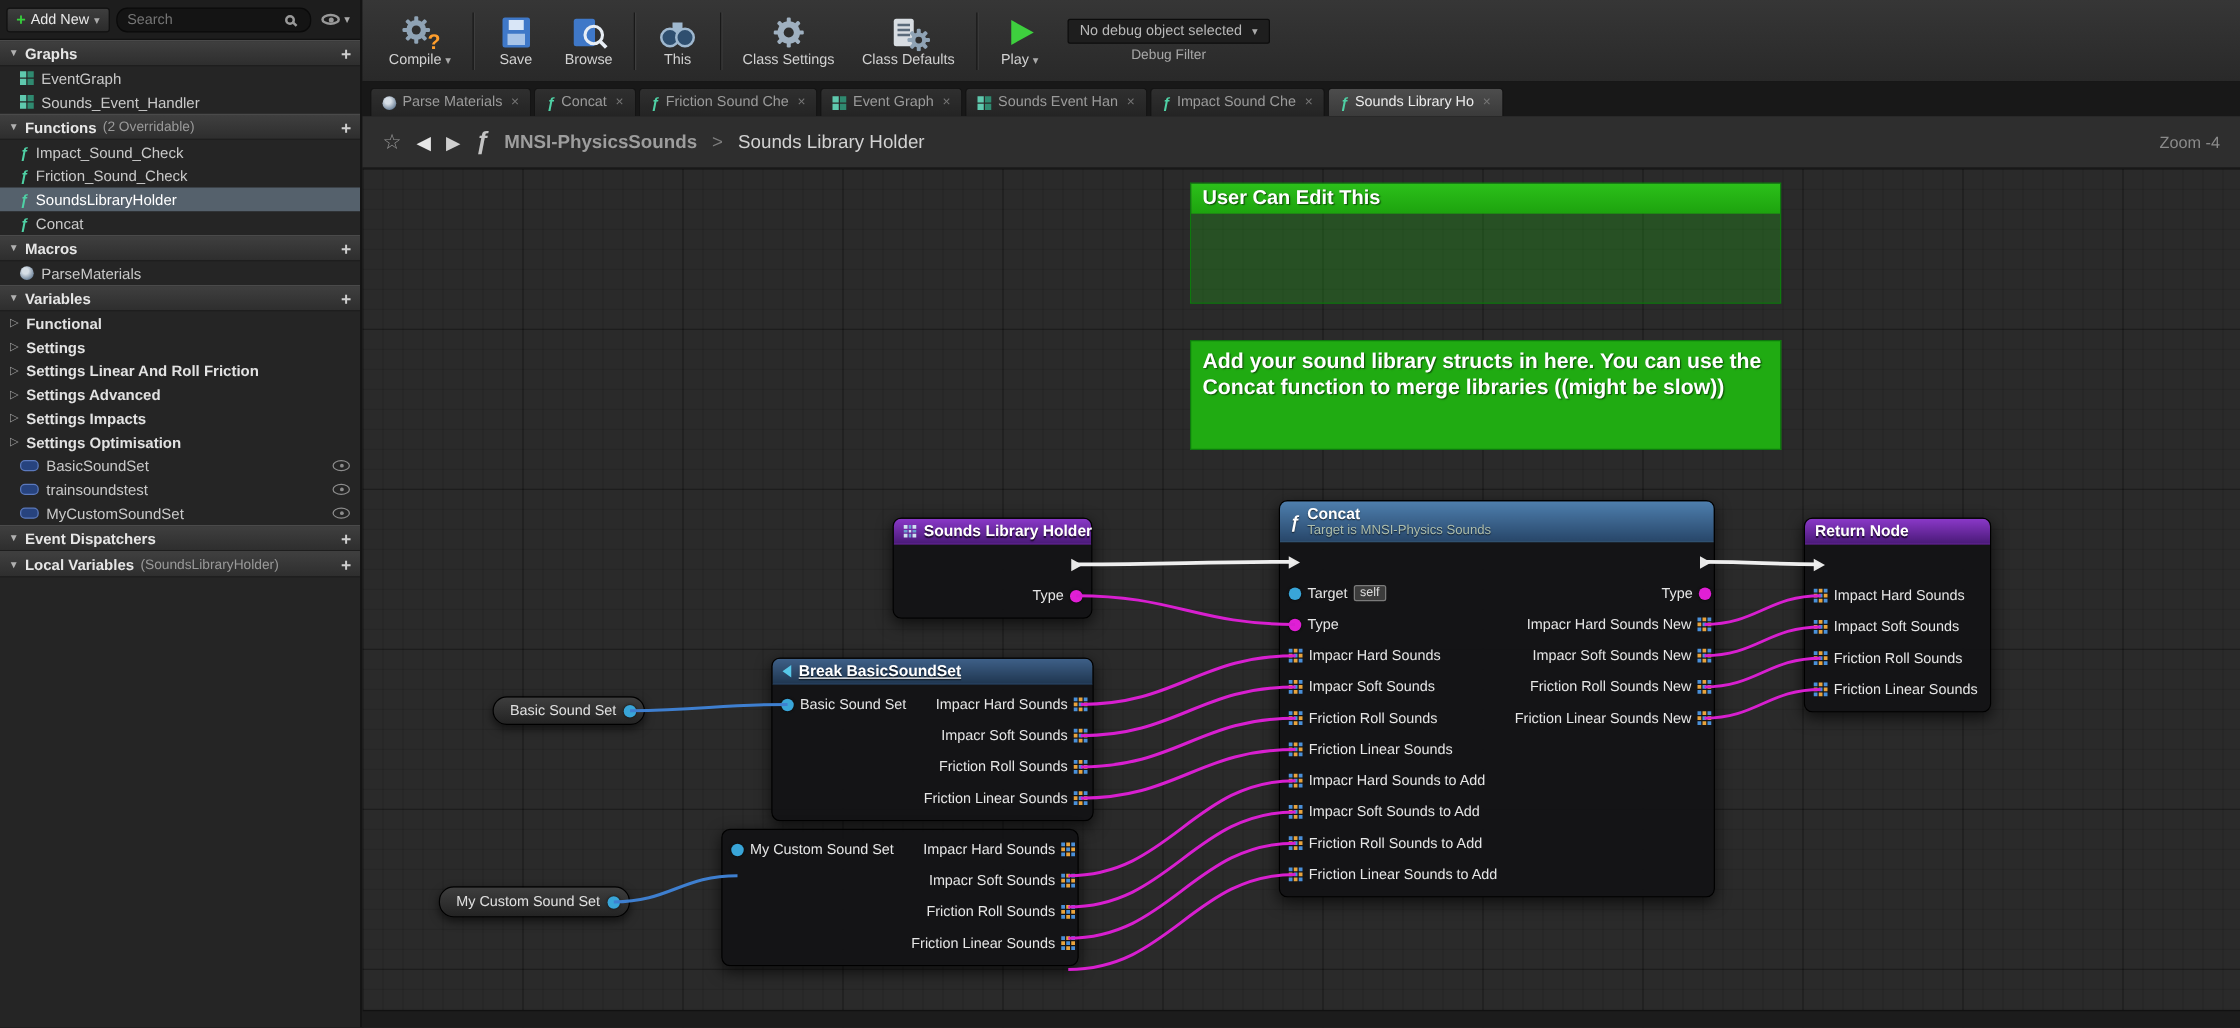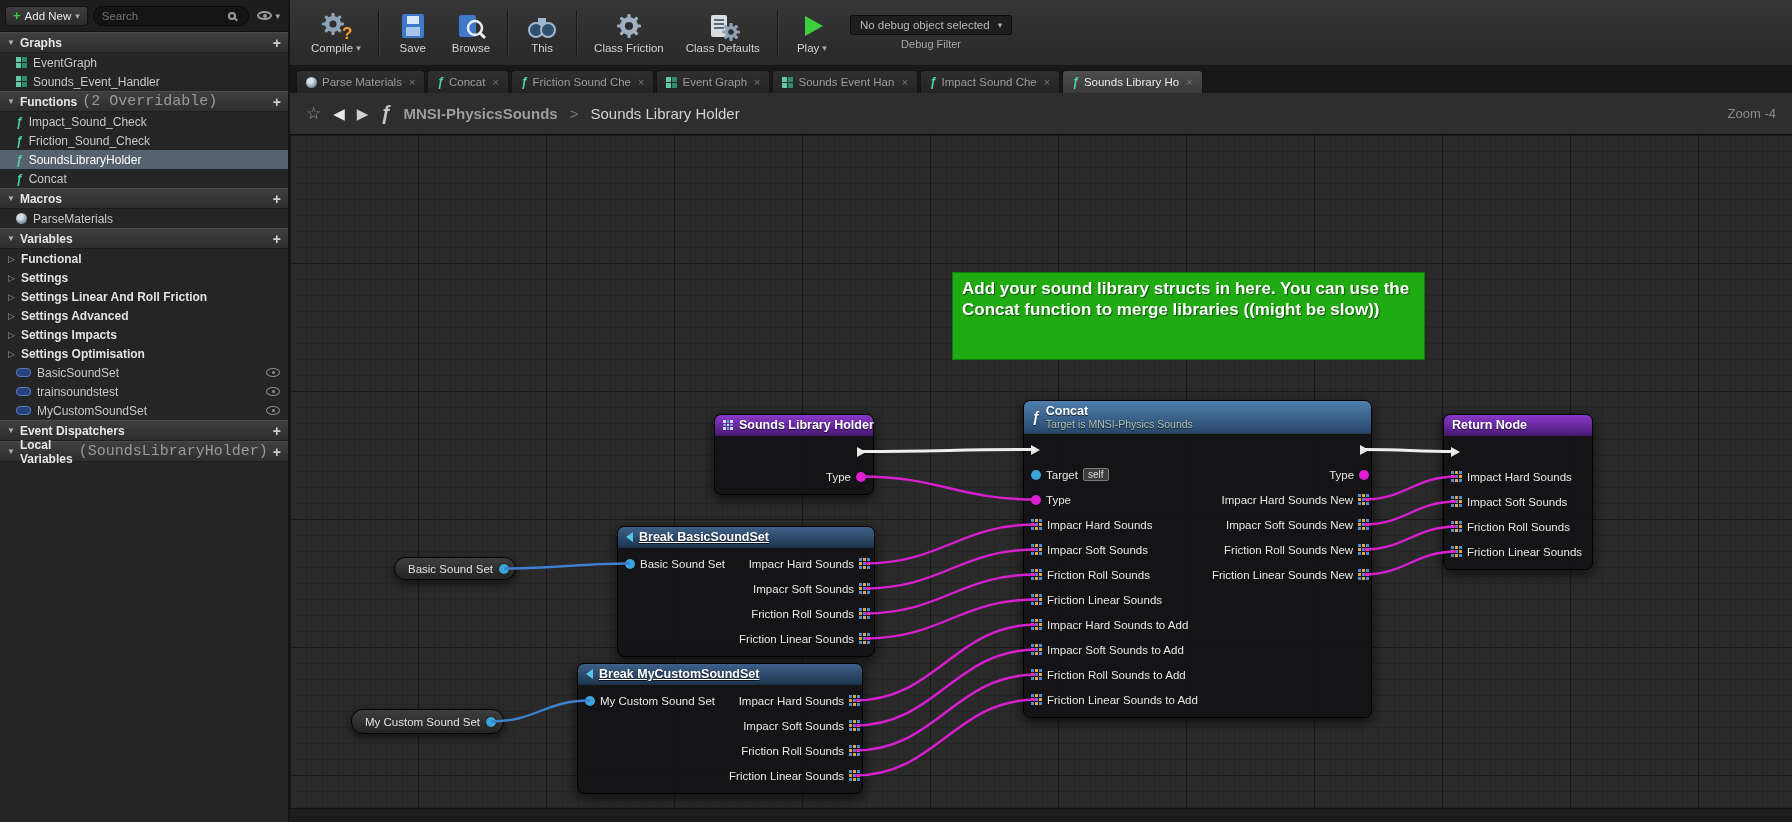--- a/index.html
+++ b/index.html
@@ -19,21 +19,21 @@
     padding:3px 22px 3px 8px; border-radius:9px; outline:none; }
   .mag-icon { position:absolute; right:13px; top:6px; width:8px; height:8px; border:2px solid #999; border-radius:50%; }
   .mag-icon::after { content:''; position:absolute; width:5px; height:2px; background:#999; transform:rotate(45deg); right:-4px; bottom:-2px; }
   .eye-wrap { display:flex; align-items:center; gap:3px; padding:0 3px; cursor:pointer; }
   .eye-icon { width:15px; height:9px; border:2px solid #999; border-radius:50%; position:relative; }
   .eye-icon::after { content:''; position:absolute; left:50%; top:50%; width:4px; height:4px; margin:-2px; background:#999; border-radius:50%; }
   .sb-body { flex:1; overflow:hidden; }
   .sb-head { height:21px; background:linear-gradient(#3f3f3f,#2e2e2e); border-top:1px solid #4a4a4a; border-bottom:1px solid #1e1e1e;
     display:flex; align-items:center; gap:5px; padding:0 7px; color:#e6e6e6; font-size:12px; font-weight:bold; }
   .sb-arrow { font-size:8px; color:#b0b0b0; }
-  .sb-head-suffix { font-weight:normal; font-size:15px; color:#9a9a9a;font-family:Liberation Mono, monospace; }
+  .sb-head-suffix { font-weight:normal; font-size:11px; color:#9a9a9a; }
   .sb-add { margin-left:auto; color:#cfcfcf; font-weight:bold; font-size:14px; cursor:pointer; line-height:12px; }
   .sb-item { height:19px; display:flex; align-items:center; gap:6px; padding:0 8px 0 16px; color:#c9c9c9; font-size:12px; cursor:pointer; white-space:nowrap; }
   .sb-item.selected { background:#55616c; color:#fff; }
   .sb-item.cat { color:#e2e2e2; font-weight:bold; padding-left:8px; }
   .cat-arrow { color:#9a9a9a; font-size:9px; font-weight:normal; }
   .fn-ico { color:#4fd1a5; font-style:italic; font-weight:bold; font-size:12px; }
   .macro-ico { width:11px; height:11px; border-radius:50%; background:radial-gradient(circle at 40% 35%, #d6dee6 25%, #6d8299 75%); flex:none; }
   .var-ico { width:15px; height:9px; border-radius:4px; background:#27437e; border:1px solid #5b79bd; flex:none; }
   .sb-eye { width:14px; height:9px; border:1.5px solid #8d8d8d; border-radius:50%; margin-left:auto; position:relative; flex:none; }
   .sb-eye::after { content:''; position:absolute; left:50%; top:50%; width:3px; height:3px; margin:-1.5px; background:#8d8d8d; border-radius:50%; }
@@ -317,21 +317,21 @@
                 <rect x="15.4" y="3" width="3.2" height="6" rx="1" transform="rotate(90 17 15)" fill="#9fb0c0"></rect>
                 <rect x="15.4" y="3" width="3.2" height="6" rx="1" transform="rotate(135 17 15)" fill="#9fb0c0"></rect>
                 <rect x="15.4" y="3" width="3.2" height="6" rx="1" transform="rotate(180 17 15)" fill="#9fb0c0"></rect>
                 <rect x="15.4" y="3" width="3.2" height="6" rx="1" transform="rotate(225 17 15)" fill="#9fb0c0"></rect>
                 <rect x="15.4" y="3" width="3.2" height="6" rx="1" transform="rotate(270 17 15)" fill="#9fb0c0"></rect>
                 <rect x="15.4" y="3" width="3.2" height="6" rx="1" transform="rotate(315 17 15)" fill="#9fb0c0"></rect>
                 <circle cx="17" cy="15" r="4.05" fill="#2e2e2e"></circle>
               </svg>
             </span>
             <span class="tb-label-row">
-              <span class="tb-label">Class Friction</span>
+              <span class="tb-label">Class Settings</span>
             </span>
           </div>
           <div class="tb-btn">
             <span class="tb-ico">
               <svg width="34" height="30" viewBox="0 0 34 30">
                 <rect x="5" y="4" width="16" height="22" rx="2" fill="#d8dde2"></rect>
                 <rect x="8" y="8" width="10" height="2" fill="#5a6a7a"></rect>
                 <rect x="8" y="12" width="10" height="2" fill="#5a6a7a"></rect>
                 <rect x="8" y="16" width="10" height="2" fill="#5a6a7a"></rect>
                 <circle cx="25" cy="21" r="6" fill="#8fa3b5"></circle>
@@ -426,20 +426,24 @@
       <span class="nav-arrow fwd">▶</span>
       <span class="crumb-fn">ƒ</span>
       <span class="crumb-root">MNSI-PhysicsSounds</span>
       <span class="crumb-sep">&gt;</span>
       <span class="crumb-cur">Sounds Library Holder</span>
       <span class="zoom">Zoom -4</span>
     </div>
 
     <div class="canvas">
       <div id="node-layer">
+          <div class="comment framed" style="left: 662px; top: 11px; width: 473px; height: 97px;">
+            <div class="c-head">User Can Edit This</div>
+            <div class="c-body"></div>
+          </div>
           <div class="comment solid" style="left: 662px; top: 137px; width: 473px; height: 88px;">
             <div class="c-solid-text">Add your sound library structs in here. You can use the Concat function to merge libraries ((might be slow))</div>
           </div>
           <div class="node" style="left: 424px; top: 279px; width: 160px;">
             <div class="node-header header-purple">
               <span class="mini-grid" style="height: 10px; width: 10px; grid-template-columns: repeat(3, 1fr); grid-template-rows: repeat(3, 1fr);">
                 <span style="background: rgb(207, 224, 240);"></span>
                 <span style="background: rgb(106, 160, 208);"></span>
                 <span style="background: rgb(207, 224, 240);"></span>
                 <span style="background: rgb(106, 160, 208);"></span>
@@ -807,26 +811,20 @@
                     <span style="background: rgb(74, 144, 217);"></span>
                     <span style="background: rgb(232, 163, 61);"></span>
                     <span style="background: rgb(74, 144, 217);"></span>
                   </span>
                   <span class="pin-label">Friction Linear Sounds</span>
                 </div>
               </div>
             </div>
           </div>
           <div class="node" style="left: 287px; top: 528px; width: 286px;">
-            <div class="node-header header-steel">
-              <span class="break-ico"></span>
-              <div class="node-titles">
-                <div class="node-title">Break MyCustomSoundSet</div>
-              </div>
-            </div>
             <div class="node-body">
               <div class="pin-col left">
                 <div class="pin-row">
                   <span class="pin-dot" style="background: rgb(57, 165, 216);"></span>
                   <span class="pin-label">My Custom Sound Set</span>
                 </div>
               </div>
               <div class="pin-col right">
                 <div class="pin-row">
                   <span class="mini-grid" style="height: 11px; width: 11px; grid-template-columns: repeat(3, 1fr); grid-template-rows: repeat(3, 1fr);">

